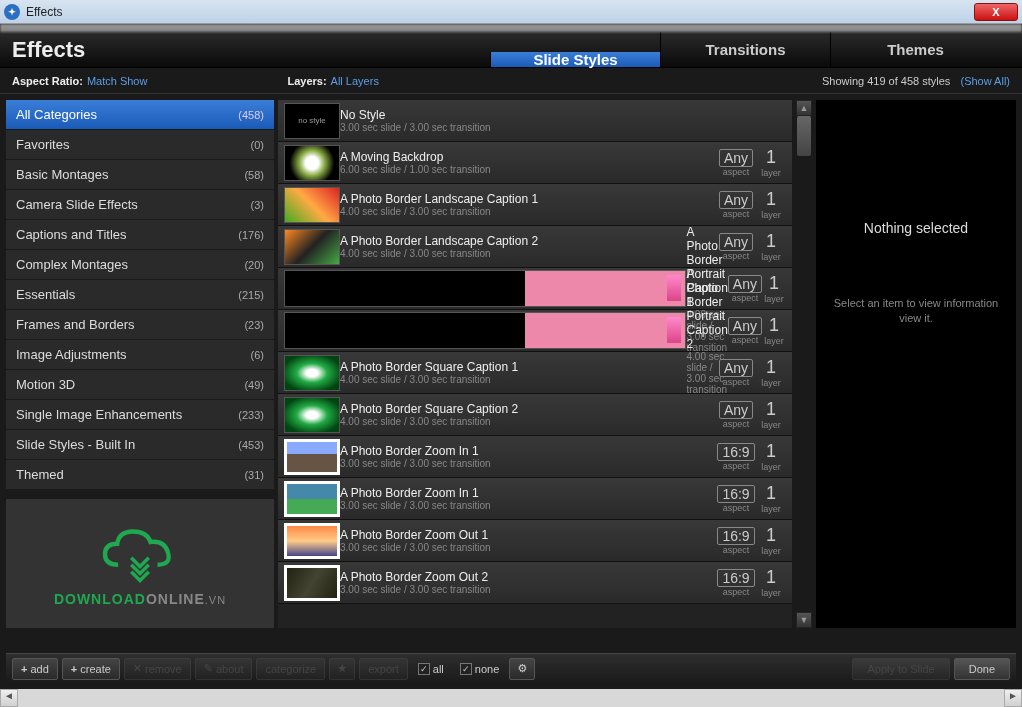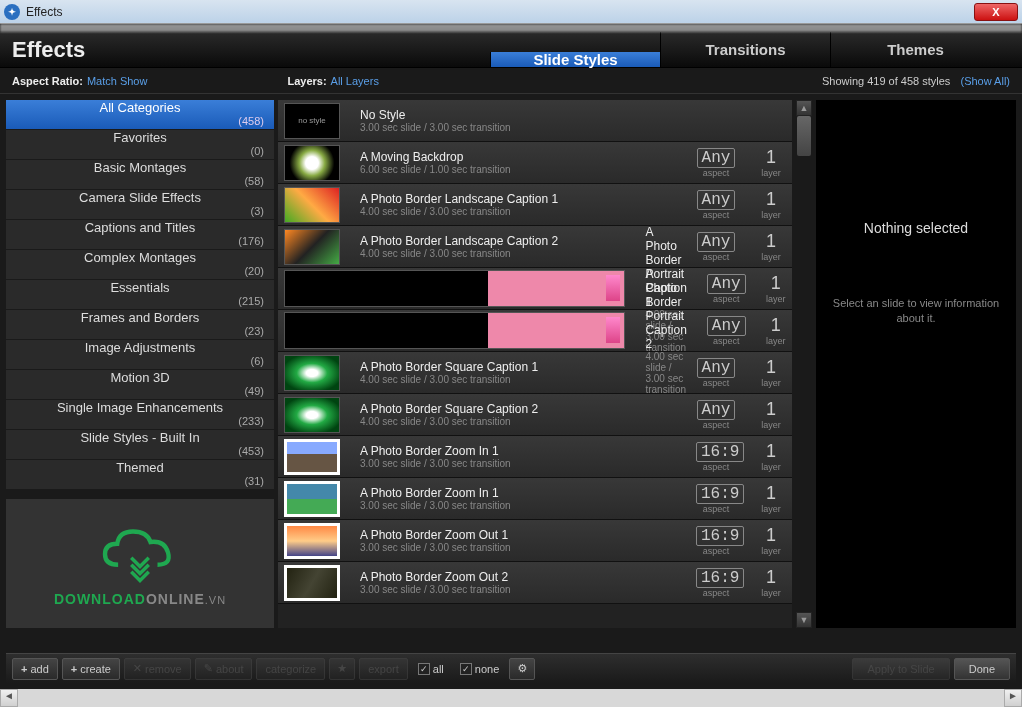--- a/index.html
+++ b/index.html
@@ -21,37 +21,37 @@
 .filterbar { height:26px; background:#1a1a1a; display:flex; align-items:center; color:#ccc; font-size:11px; padding:0 12px; border-bottom:1px solid #333;}
 .filterbar b { color:#eee; }
 .filterbar a { color:#5a9fe8; margin-left:4px; cursor:pointer; }
 .filterbar .sp { width:140px; }
 .filterbar .right { margin-left:auto; }
 
 .content { display:flex; height:540px; background:#1a1a1a; padding:6px; gap:4px;}
 
 .sidebar { width:268px; display:flex; flex-direction:column; }
 .cat-list { background:#2a2a2a; }
-.cat { height:30px; display:flex; align-items:center; padding:0 10px; color:#ddd; font-size:13px; border-bottom:1px solid #1a1a1a; cursor:pointer;flex-direction:column;}
+.cat { height:30px; display:flex; align-items:center; padding:0 10px; color:#ddd; font-size:13px; border-bottom:1px solid #1a1a1a; cursor:pointer;}
 .cat.sel { background:linear-gradient(#3a7ed8,#1a5bb8); color:#fff; }
 .cat .cnt { margin-left:auto; font-size:11px; color:#aaa;}
 .cat.sel .cnt{color:#dce;text-align:center;}
 .logo-area { flex:1; background:#333; display:flex; flex-direction:column; align-items:center; justify-content:center; margin-top:9px;}
 .logo-area svg { width:90px; height:70px;}
 .logo-txt { font-size:14px; letter-spacing:1px;}
 .logo-txt .g{color:#1fa850;font-weight:bold;} .logo-txt .w{color:#888;font-weight:bold;} .logo-txt .v{color:#888;font-size:11px;}
 
 .style-list { flex:1; background:#222; overflow-y:auto; position:relative;}
-.style-row { height:42px; display:flex; align-items:center; background:linear-gradient(#383838,#2a2a2a); border-bottom:1px solid #111; padding:2px 6px; gap:20px;}
+.style-row { height:42px; display:flex; align-items:center; background:linear-gradient(#383838,#2a2a2a); border-bottom:1px solid #111; padding:2px 6px; gap:0;}
 .thumb { width:56px; height:36px; background:#000; border:1px solid #555; display:flex; align-items:center; justify-content:center; font-size:8px; color:#999; overflow:hidden;}
 .sinfo { flex:1; }
 .sname { color:#eee; font-size:12px; }
 .sdesc { color:#888; font-size:10px; }
 .aspect-col { width:40px; text-align:center; }
-.aspect-badge { border:1px solid #888; color:#ccc; font-size:16px; padding:0 4px; border-radius:2px; display:inline-block;font-family:Liberation Mono, monospace;}
+.aspect-badge { border:1px solid #888; color:#ccc; font-size:14px; padding:0 4px; border-radius:2px; display:inline-block;}
 .aspect-lbl { color:#888; font-size:9px; }
 .layer-col { width:30px; text-align:center; color:#aaa;}
 .layer-n { font-size:18px; font-weight:300; color:#ccc;}
 .layer-lbl { font-size:9px; color:#888;}
 
 .scrollbar { width:16px; background:#2a2a2a; position:relative;}
 .scrollbar .sbtn { height:16px; background:linear-gradient(#555,#333); border:1px solid #222; color:#999; text-align:center; font-size:9px; line-height:14px;}
 .scrollbar .strack { position:absolute; top:16px; bottom:16px; left:0; right:0; background:#1a1a1a;}
 .scrollbar .sthumb { position:absolute; top:0; left:1px; right:1px; height:40px; background:linear-gradient(#666,#444); border-radius:2px;}
 .scrollbar .sbtn.bot { position:absolute; bottom:0; left:0; right:0;}
@@ -328,21 +328,21 @@
   <div class="scrollbar">
     <div class="sbtn">▲</div>
     <div class="strack">
       <div class="sthumb"></div>
     </div>
     <div class="sbtn bot">▼</div>
   </div>
 
   <div class="preview">
     <h3>Nothing selected</h3>
-    <p>Select an slide to view information about it.</p>
+    <p>Select an item to view information view it.</p>
   </div>
 </div>
 
 <div class="bottombar">
   <div class="btn">
       <b>+</b>
       <span>add</span>
     </div>
   <div class="btn">
       <b>+</b>

